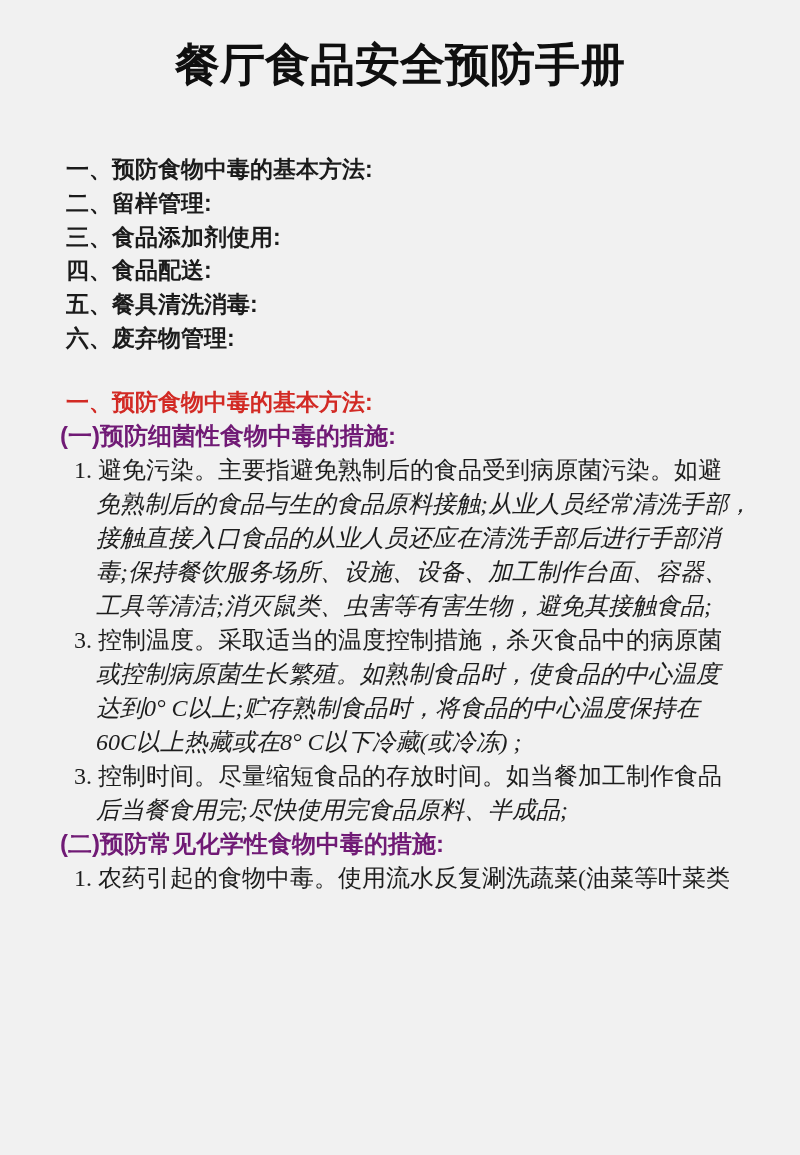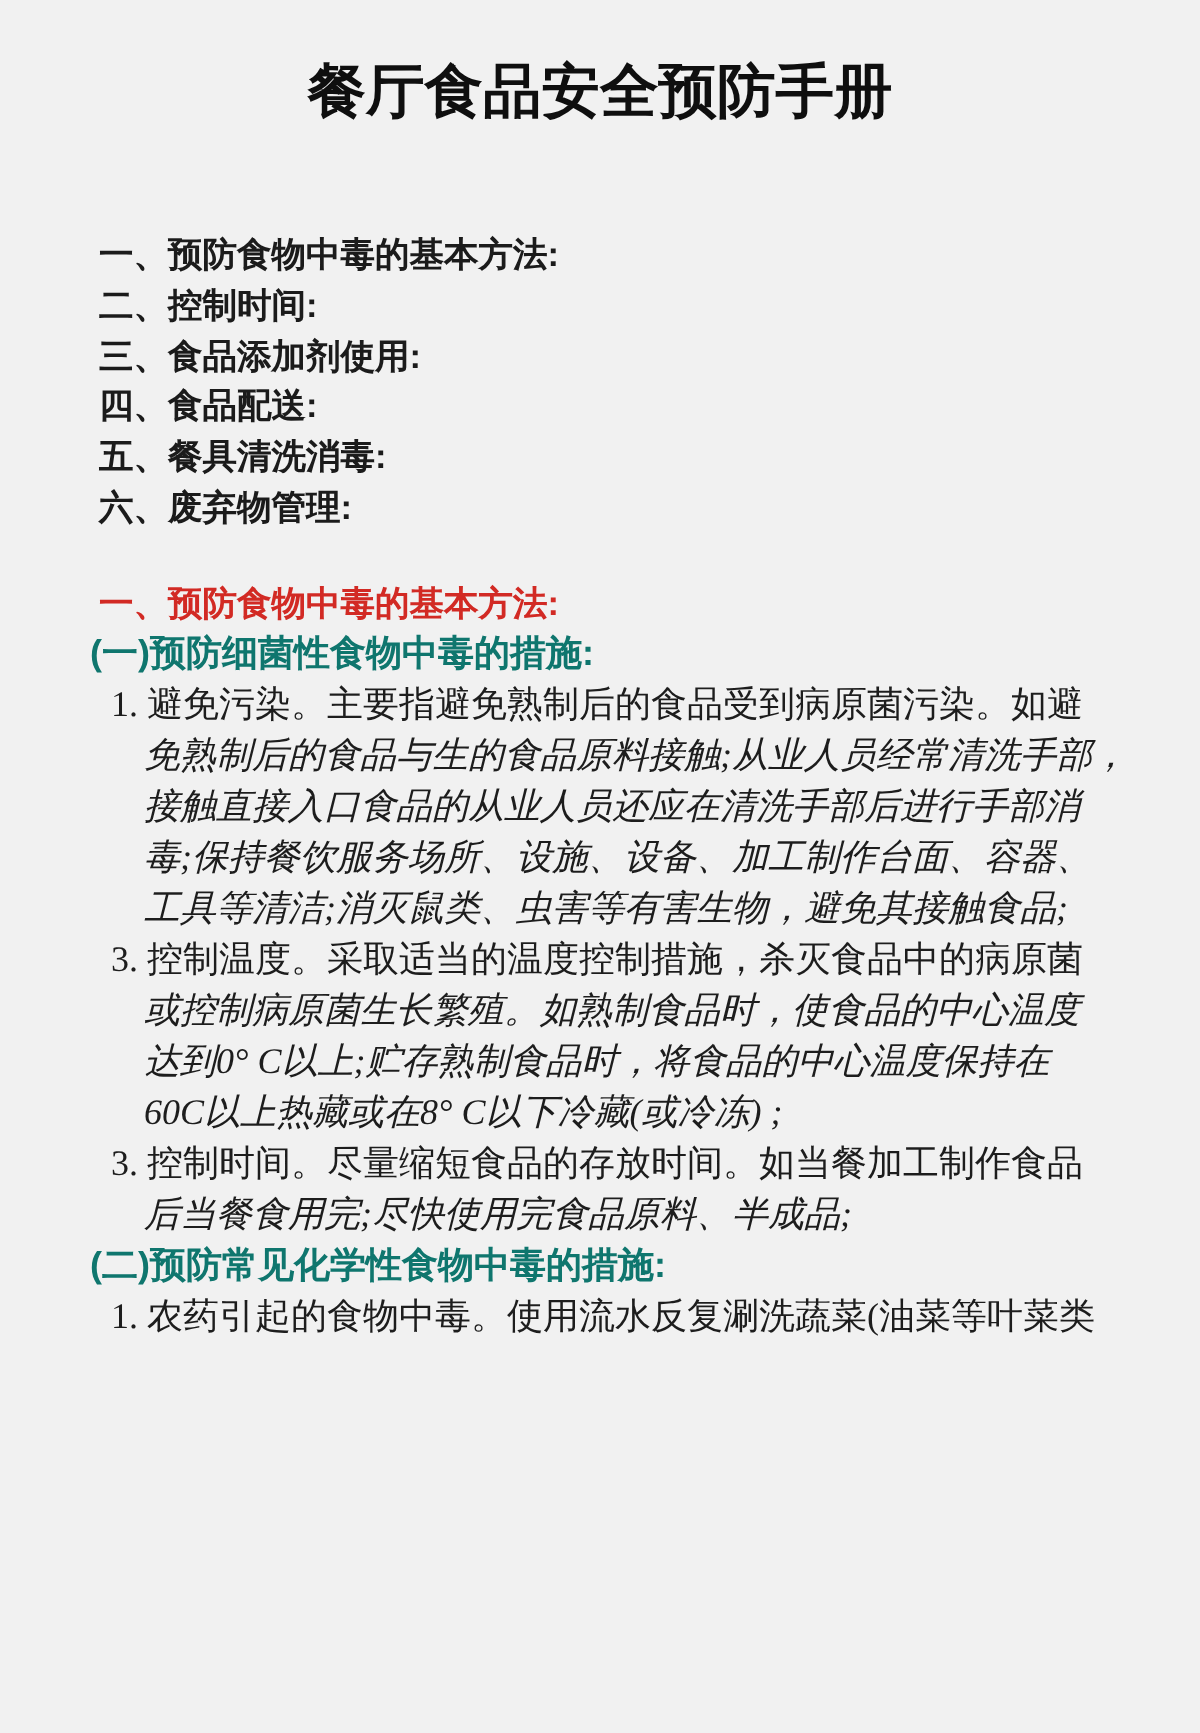--- a/index.html
+++ b/index.html
@@ -17,21 +17,21 @@
   }
   .doc-title {
     position: absolute;
     top: 41px;
     left: 0;
     width: 100%;
     margin: 0;
     text-align: center;
     font-family: "Liberation Serif", "DejaVu Serif", serif;
     font-weight: 900;
-    font-size: 39px;
+    font-size: 45px;
     line-height: 1.1;
     letter-spacing: 0px;
     color: #0f0f0f;
   }
   .toc {
     position: absolute;
     top: 153px;
     left: 66px;
     font-family: "Liberation Sans", "DejaVu Sans", sans-serif;
     font-weight: 700;
@@ -56,41 +56,41 @@
     font-family: "Liberation Sans", "DejaVu Sans", sans-serif;
     font-weight: 700;
     font-size: 23px;
     color: #d22a24;
   }
   .subheading {
     padding-left: 2px;
     font-family: "Liberation Sans", "DejaVu Sans", sans-serif;
     font-weight: 700;
     font-size: 24px;
-    color: #0f766e;
+    color: #701a75;
   }
   .line {
     padding-left: 0;
     margin-left: 16px;
   }
   .line.cont {
     padding-left: 22px;
     font-style: italic;
   }
 </style>
 </head>
 <body>
 
 <div class="page">
 
   <h1 class="doc-title">餐厅食品安全预防手册</h1>
 
   <nav class="toc">
     <div class="toc-item">一、预防食物中毒的基本方法:</div>
-    <div class="toc-item">二、控制时间:</div>
+    <div class="toc-item">二、留样管理:</div>
     <div class="toc-item">三、食品添加剂使用:</div>
     <div class="toc-item">四、食品配送:</div>
     <div class="toc-item">五、餐具清洗消毒:</div>
     <div class="toc-item">六、废弃物管理:</div>
   </nav>
 
   <main class="content">
 
     <div class="heading-red">一、预防食物中毒的基本方法:</div>
 

